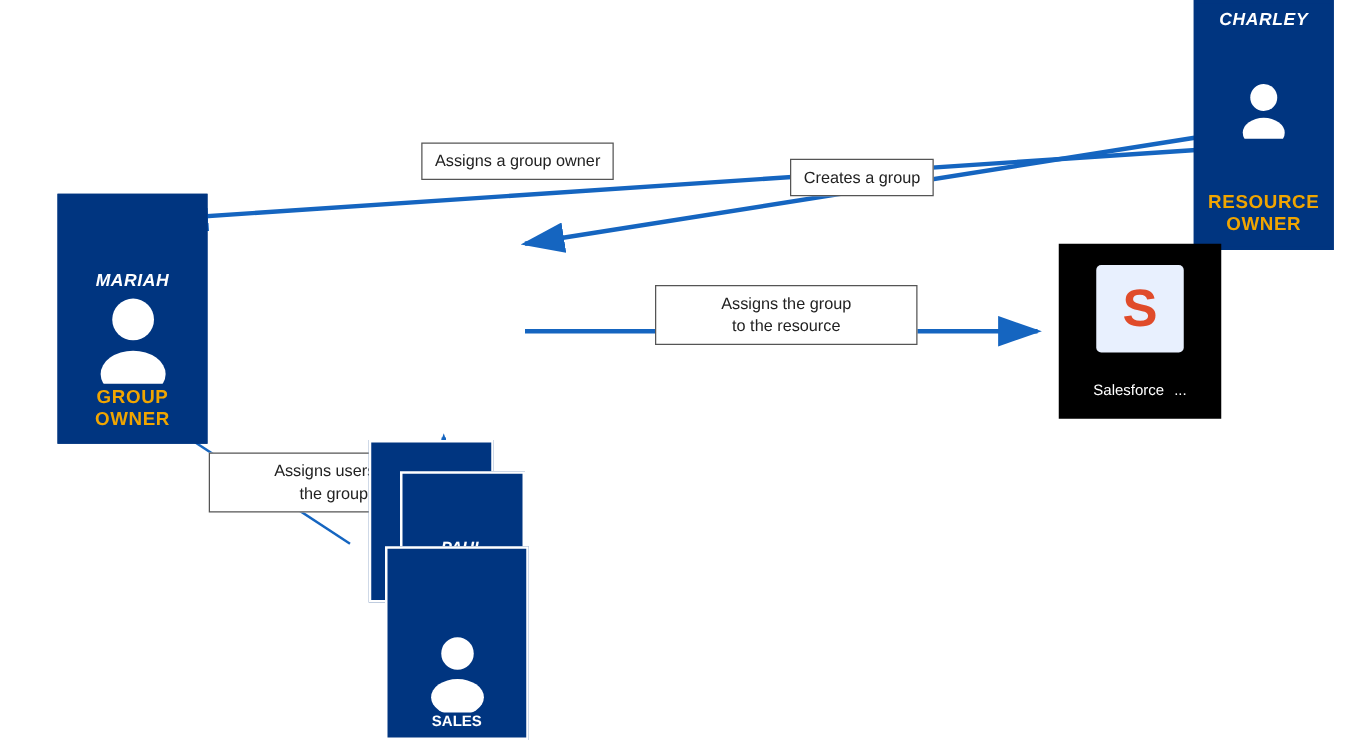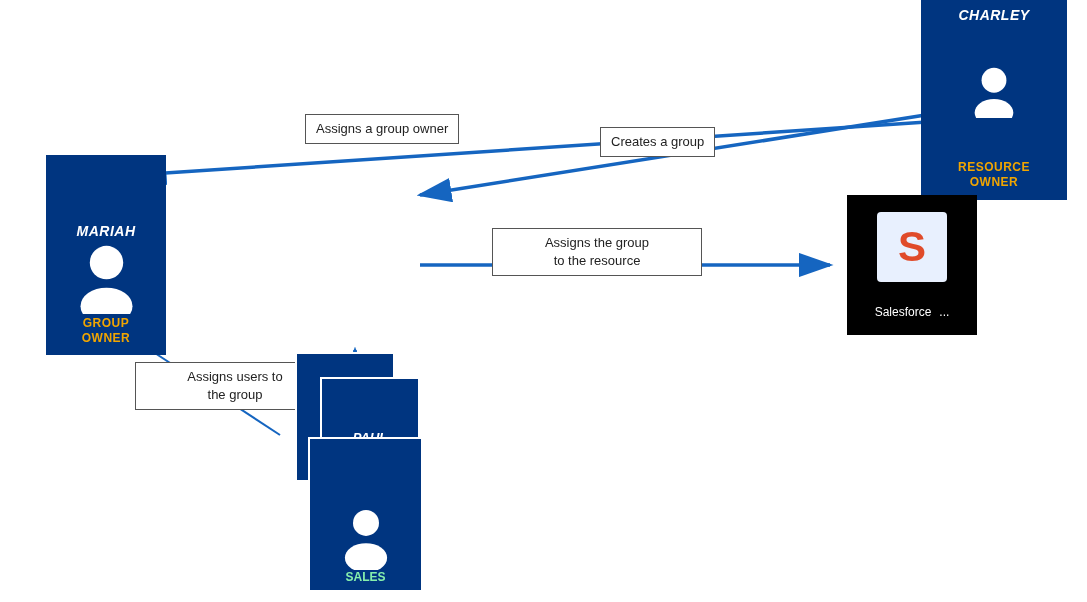--- a/index.html
+++ b/index.html
@@ -36,32 +36,32 @@
       font-weight: bold;
       font-size: 14px;
       color: #fff;
       text-align: center;
       padding: 4px 2px 0;
       letter-spacing: 0.5px;
     }
 
     .person-card .card-role {
       font-weight: bold;
-      font-size: 12px;
+      font-size: 15px;
       color: #f0a500;
       text-align: center;
       line-height: 1.2;
       letter-spacing: 0.5px;
     }
 
     
     .charley-card {
       top: 0;
       right: 20px;
-      width: 146px;
+      width: 112px;
       height: 200px;
       border: 3px solid #003580;
       gap: 40px;
     }
 
     
     .mariah-card {
       top: 155px;
       left: 10px;
       width: 120px;
@@ -132,20 +132,21 @@
     .label-box {
       position: absolute;
       background: #fff;
       border: 1.5px solid #555;
       padding: 5px 10px;
       font-size: 13px;
       color: #222;
       text-align: center;
       line-height: 1.4;
       white-space: nowrap;
+      margin-left: 32px;
     }
 
     
     .arrows-svg {
       position: absolute;
       top: 0;
       left: 0;
       width: 1087px;
       height: 602px;
       pointer-events: none;
@@ -223,21 +224,21 @@
       <circle cx="35" cy="22" r="16" fill="#fff"></circle>
       <ellipse cx="35" cy="65" rx="26" ry="18" fill="#fff"></ellipse>
     </svg>
   </div>
 
   <div style="position:absolute; bottom:10px; left:308px; width:115px; height:155px; background:#003580; border:2px solid #fff; display:flex; flex-direction:column; align-items:center; justify-content:flex-end; padding-bottom:6px; z-index:3;">
     <svg width="60" height="65" viewBox="0 0 70 80">
       <circle cx="35" cy="22" r="16" fill="#fff"></circle>
       <ellipse cx="35" cy="65" rx="26" ry="18" fill="#fff"></ellipse>
     </svg>
-    <div style="font-weight:bold; font-size:12px; color:#86efac; text-align:center;">SALES</div>
+    <div style="font-weight:bold; font-size:12px; color:#ffffff; text-align:center;">SALES</div>
   </div>
 
   <div class="label-box" style="top:114px; left:305px;">
     <span>Assigns a group owner</span>
   </div>
 
   <div class="label-box" style="top:127px; left:600px;">
     <span>Creates a group</span>
   </div>
 

